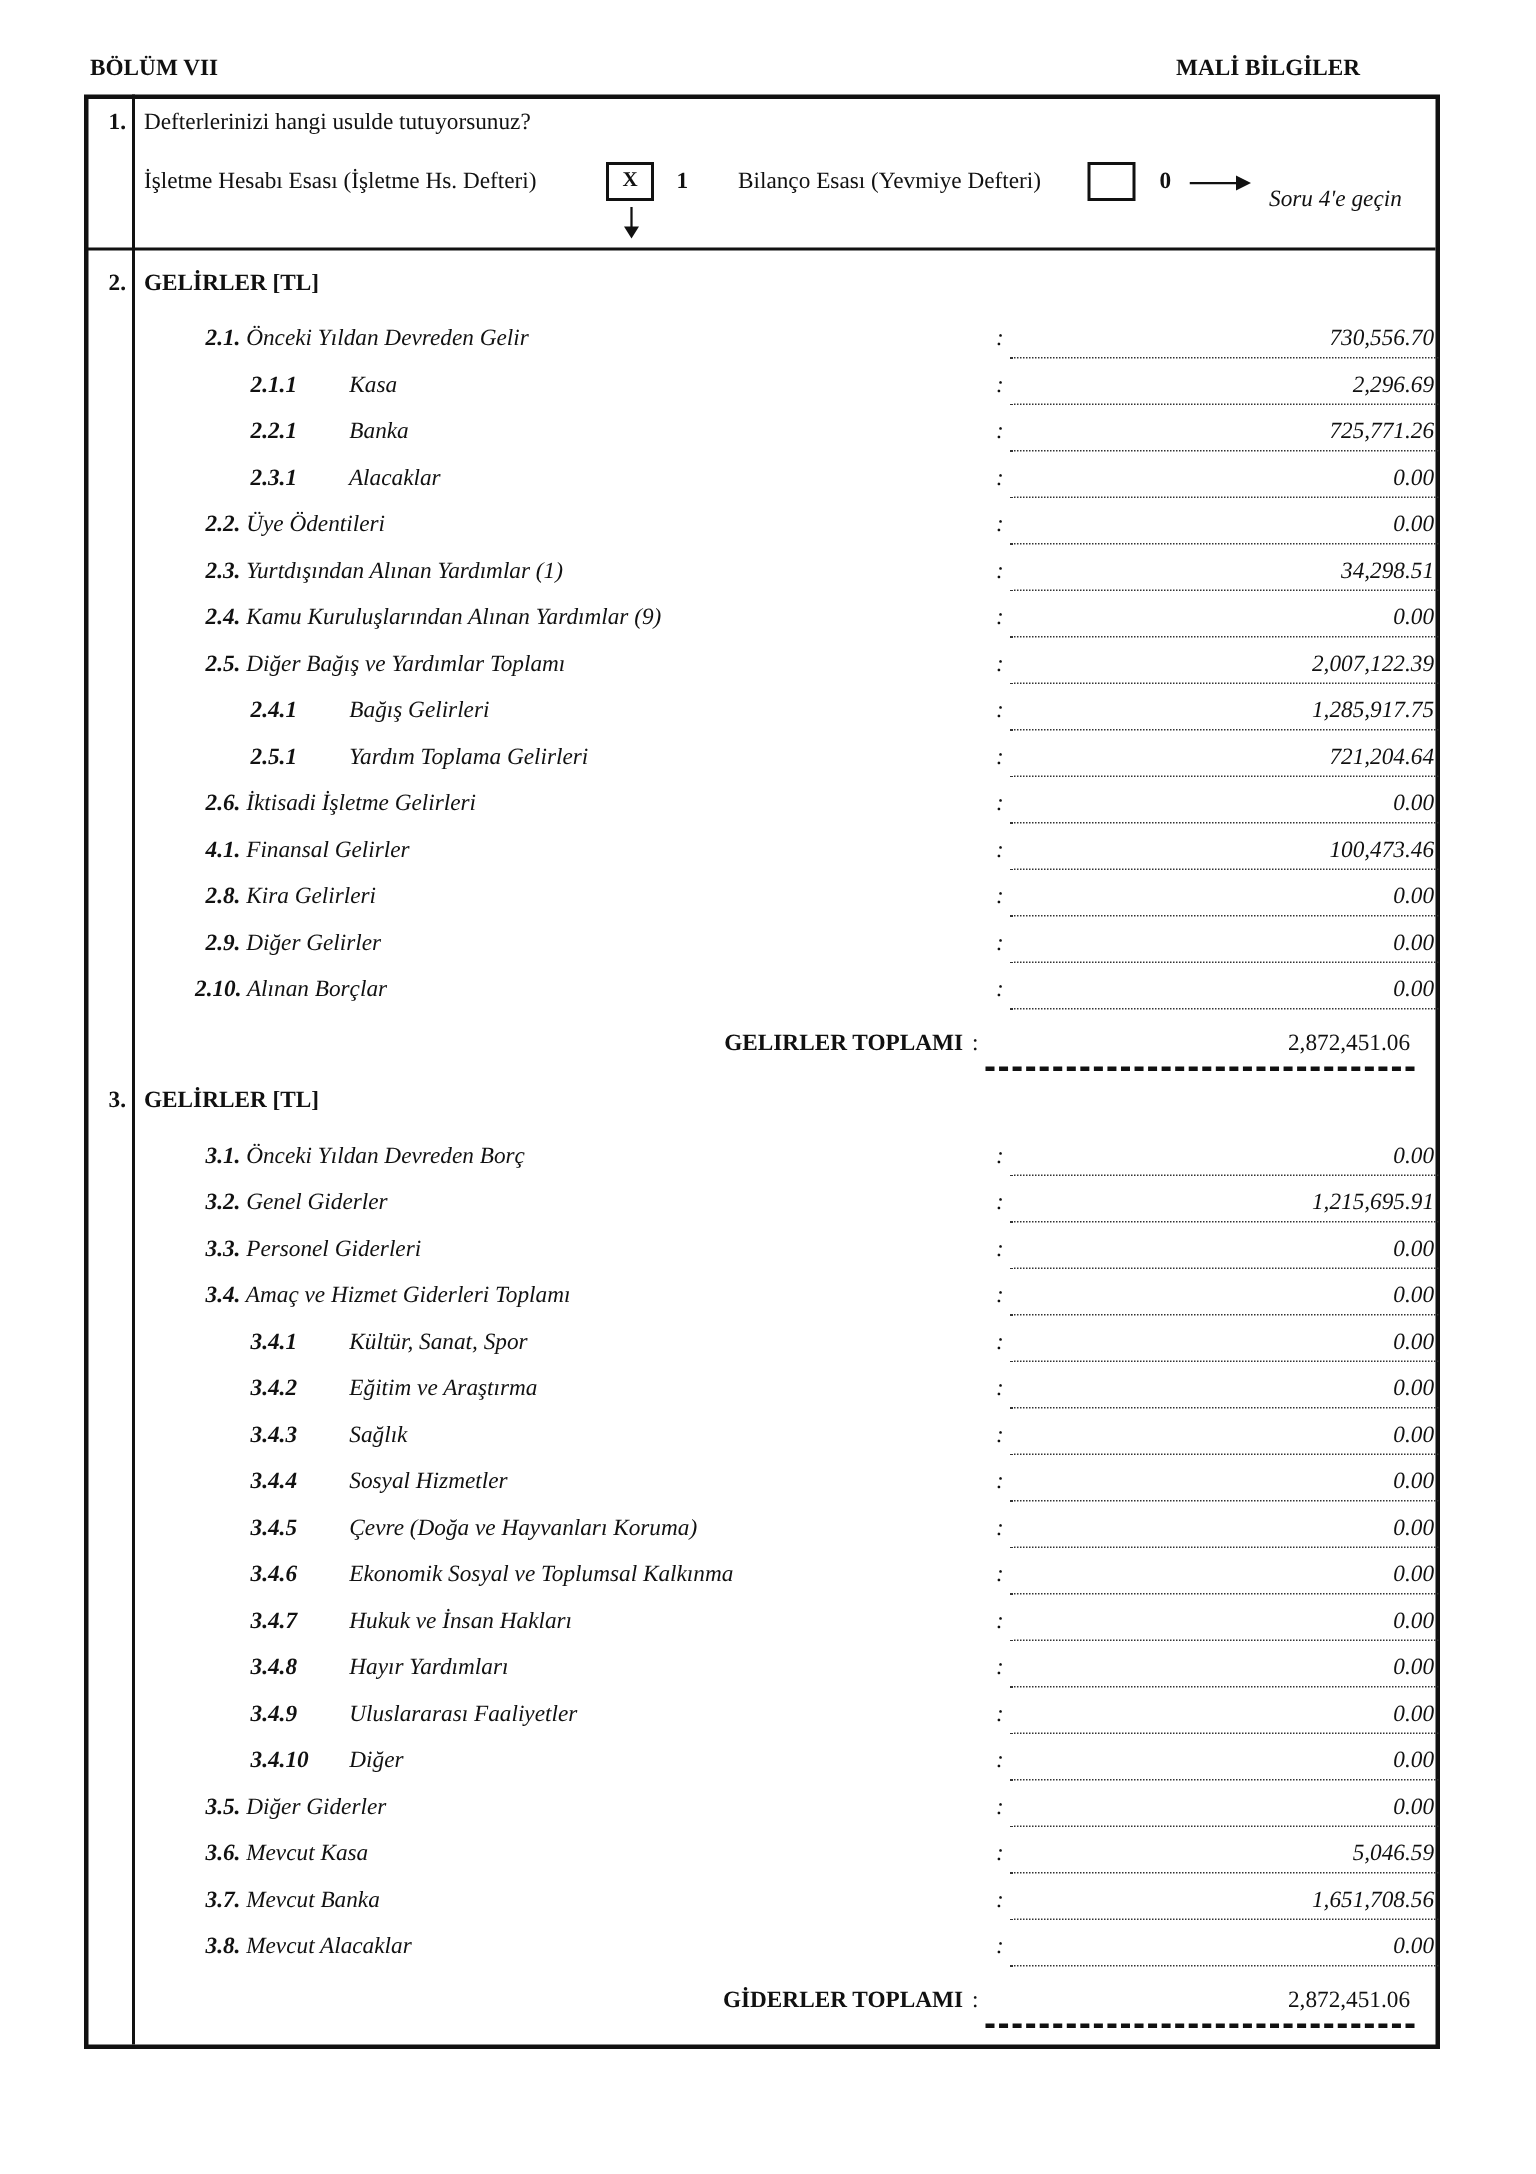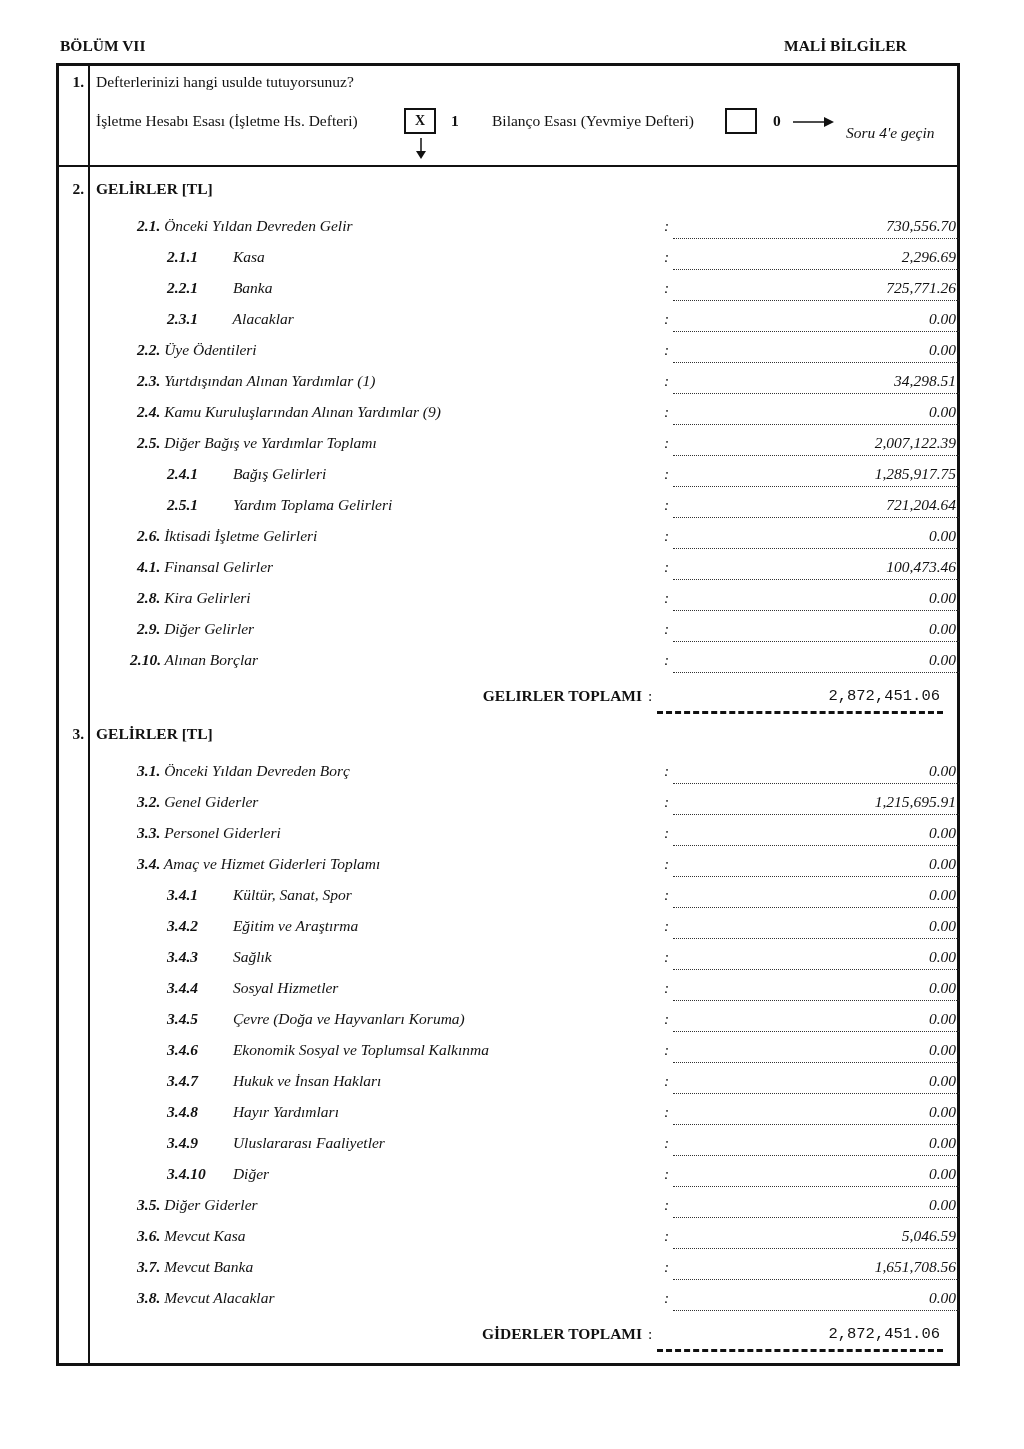--- a/index.html
+++ b/index.html
@@ -40,21 +40,21 @@
     .row .val { position: absolute; right: 6px; top: 0; text-align: right; }
     .row .dots { position: absolute; left: 561px; right: 3px; top: 21px; border-bottom: 1.5px dotted #333; }
 
     .lvl1 .n { display: inline-block; }
     .lvl2 .n { display: inline-block; width: 62px; }
     .lvl2 .lbl { left: 55px; }
 
     .total { position: absolute; left: 96px; width: 850px; height: 28px; }
     .total .tl { position: absolute; right: 304px; top: 0; font-weight: bold; white-space: nowrap; margin-left: 43px; }
     .total .colon { position: absolute; left: 552px; top: 0; }
-    .total .val { position: absolute; right: 6px; top: 0; font-family: Liberation Mono, monospace; }
+    .total .val { position: absolute; right: 6px; top: 0; }
     .total .dash { position: absolute; left: 561px; right: 3px; top: 24px; height: 0; border-bottom: 3px dashed #111; }
   </style>
 </head>
 <body>
 
 <div class="abs hdr" id="hdr-left">BÖLÜM VII</div>
 <div class="abs hdr" id="hdr-right">MALİ BİLGİLER</div>
 
 <div class="abs outer"></div>
 <div class="abs vdiv"></div>

